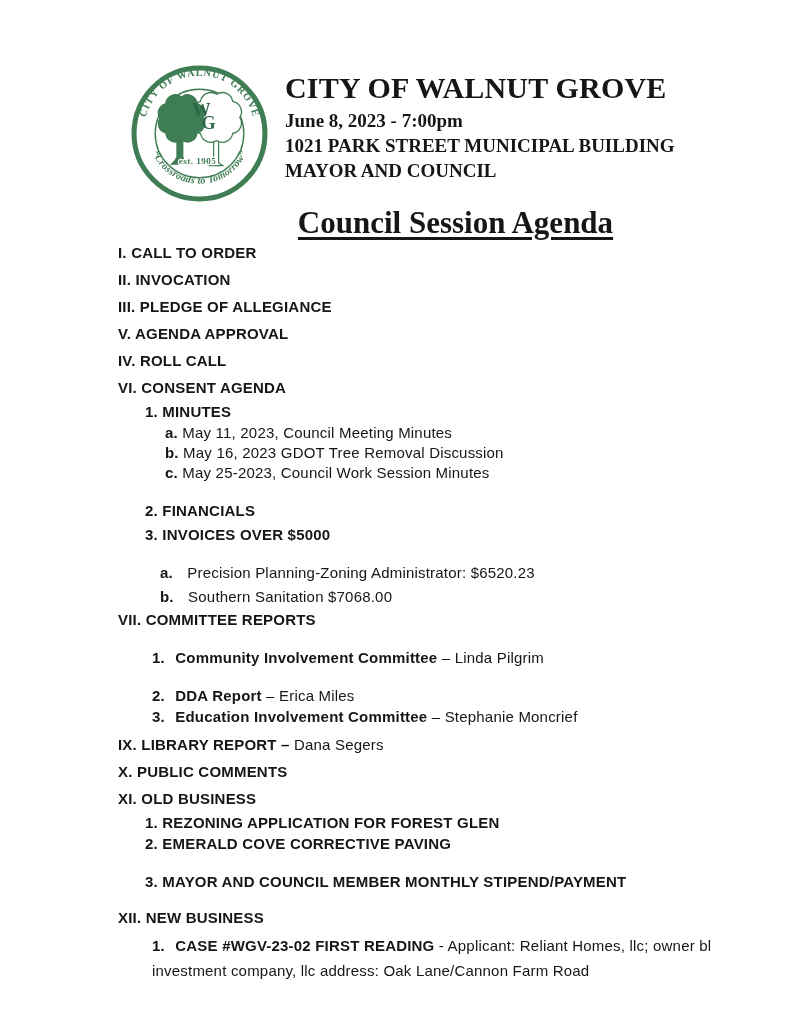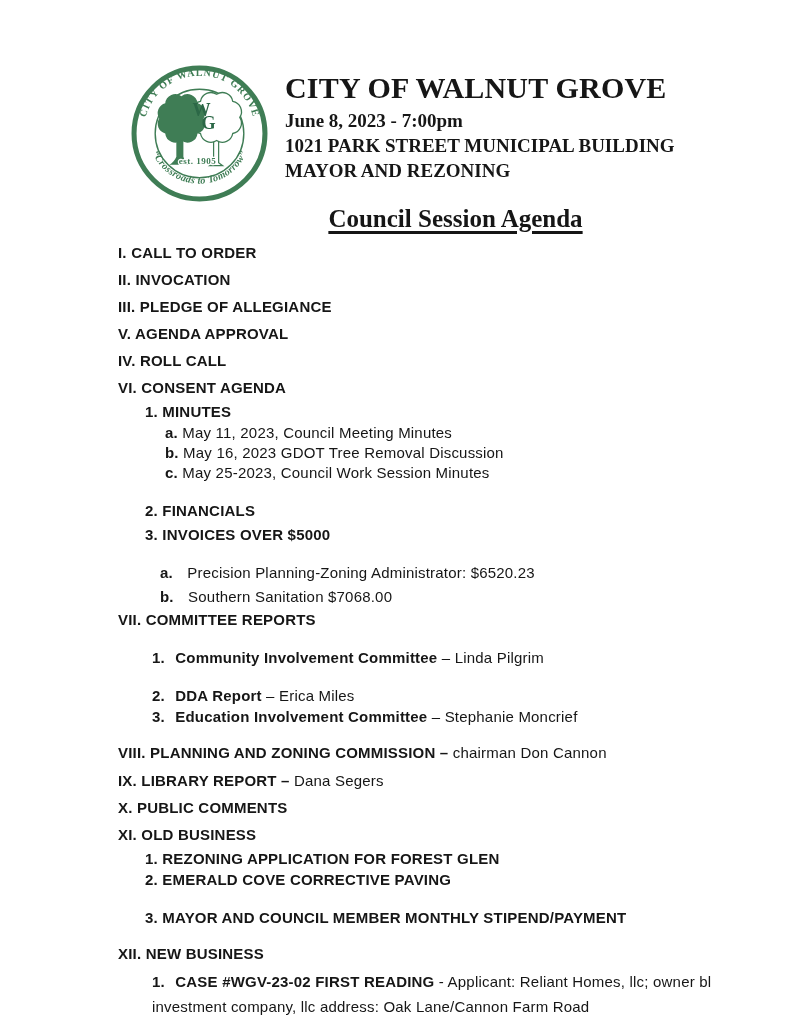--- a/index.html
+++ b/index.html
@@ -14,21 +14,21 @@
     font-family:"Liberation Serif",serif; font-weight:bold;
   }
   .h-title   { font-size:30px; line-height:34px; letter-spacing:0.2px; margin-bottom:3px; }
   .h-line    { font-size:19px; line-height:25px; }
   
   .agenda-title-wrap {
     position:absolute; top:205px; left:0; width:100%;
     text-align:center; padding-left:120px; box-sizing:border-box;
   }
   .agenda-title {
-    font-family:"Liberation Serif",serif; font-weight:bold; font-size:25px;
+    font-family:"Liberation Serif",serif; font-weight:bold; font-size:31px;
     text-decoration:underline; text-decoration-thickness:2.5px; text-underline-offset:4px;
   }
   
   .list { position:absolute; top:245px; left:0; width:791px; }
   .line { font-size:15px; line-height:16px; font-weight:bold; letter-spacing:0.2px; }
   .lvl0  { margin-left:118px; }
   .lvl1  { margin-left:145px; }
   .lvl1g { margin-left:152px; }
   .lvl1g .lbl { margin-right:6px; }
   .lvl2  { margin-left:165px; font-weight:normal; }
@@ -73,21 +73,21 @@
     <text class="seal-serif" x="68" y="100" font-size="9" font-weight="bold" fill="#3f7d55" text-anchor="middle" letter-spacing="0.5" stroke="#ffffff" stroke-width="2.5" paint-order="stroke">est. 1905</text>
     <text class="seal-serif" font-size="10" font-style="italic" font-weight="bold" fill="#3f7d55" letter-spacing="0.3">
       <textPath href="#arcBottom" startOffset="50%" text-anchor="middle">“Crossroads to Tomorrow”</textPath>
     </text>
   </svg>
 
   <div class="header-text">
     <div class="h-title">CITY OF WALNUT GROVE</div>
     <div class="h-line">June 8, 2023 - 7:00pm</div>
     <div class="h-line">1021 PARK STREET MUNICIPAL BUILDING</div>
-    <div class="h-line">MAYOR AND REZONING</div>
+    <div class="h-line">MAYOR AND COUNCIL</div>
   </div>
 
   <div class="agenda-title-wrap">
     <span class="agenda-title">Council Session Agenda</span>
   </div>
 
   <div class="list">
     <div class="line lvl0"><span class="lbl">I.</span> <span class="b">CALL TO ORDER</span><span class="rest"></span></div>
     <div class="line lvl0 mt11"><span class="lbl">II.</span> <span class="b">INVOCATION</span><span class="rest"></span></div>
     <div class="line lvl0 mt11"><span class="lbl">III.</span> <span class="b">PLEDGE OF ALLEGIANCE</span><span class="rest"></span></div>
@@ -99,21 +99,20 @@
     <div class="line lvl2 mt4"><span class="lbl">b.</span> <span class="b"></span><span class="rest">May 16, 2023 GDOT Tree Removal Discussion</span></div>
     <div class="line lvl2 mt4"><span class="lbl">c.</span> <span class="b"></span><span class="rest">May 25-2023, Council Work Session Minutes</span></div>
     <div class="line lvl1 mt6"><span class="lbl">2.</span> <span class="b">FINANCIALS</span><span class="rest"></span></div>
     <div class="line lvl1 mt8"><span class="lbl">3.</span> <span class="b">INVOICES OVER $5000</span><span class="rest"></span></div>
     <div class="line lvl2 lvl2w mt6"><span class="lbl">a.</span> <span class="b"></span><span class="rest">Precision Planning-Zoning Administrator: $6520.23</span></div>
     <div class="line lvl2 lvl2w mt8"><span class="lbl">b.</span> <span class="b"></span><span class="rest">Southern Sanitation $7068.00</span></div>
     <div class="line lvl0 mt21"><span class="lbl">VII.</span> <span class="b">COMMITTEE REPORTS</span><span class="rest"></span></div>
     <div class="line lvl1g mt6"><span class="lbl">1.</span> <span class="b">Community Involvement Committee</span><span class="rest"> – Linda Pilgrim</span></div>
     <div class="line lvl1g mt6"><span class="lbl">2.</span> <span class="b">DDA Report</span><span class="rest"> – Erica Miles</span></div>
     <div class="line lvl1g mt5"><span class="lbl">3.</span> <span class="b">Education Involvement Committee</span><span class="rest"> – Stephanie Moncrief</span></div>
-    <div class="line lvl0 mt20"><span class="lbl">VIII.</span> <span class="b">PLANNING AND ZONING COMMISSION –</span><span class="rest"> chairman Don Cannon</span></div>
     <div class="line lvl0 mt12"><span class="lbl">IX.</span> <span class="b">LIBRARY REPORT –</span><span class="rest"> Dana Segers</span></div>
     <div class="line lvl0 mt11"><span class="lbl">X.</span> <span class="b">PUBLIC COMMENTS</span><span class="rest"></span></div>
     <div class="line lvl0 mt11"><span class="lbl">XI.</span> <span class="b">OLD BUSINESS</span><span class="rest"></span></div>
     <div class="line lvl1 mt13"><span class="lbl">1.</span> <span class="b">REZONING APPLICATION FOR FOREST GLEN</span><span class="rest"></span></div>
     <div class="line lvl1 mt5"><span class="lbl">2.</span> <span class="b">EMERALD COVE CORRECTIVE PAVING</span><span class="rest"></span></div>
     <div class="line lvl1 mt6"><span class="lbl">3.</span> <span class="b">MAYOR AND COUNCIL MEMBER MONTHLY STIPEND/PAYMENT</span><span class="rest"></span></div>
     <div class="line lvl0 mt20"><span class="lbl">XII.</span> <span class="b">NEW BUSINESS</span><span class="rest"></span></div>
     <div class="line lvl1g mt7 wrapline"><span class="lbl">1.</span> <span class="b">CASE #WGV-23-02 FIRST READING</span><span class="rest"> - Applicant: Reliant Homes, llc; owner bl investment company, llc address: Oak Lane/Cannon Farm Road</span></div>
   </div>
 

